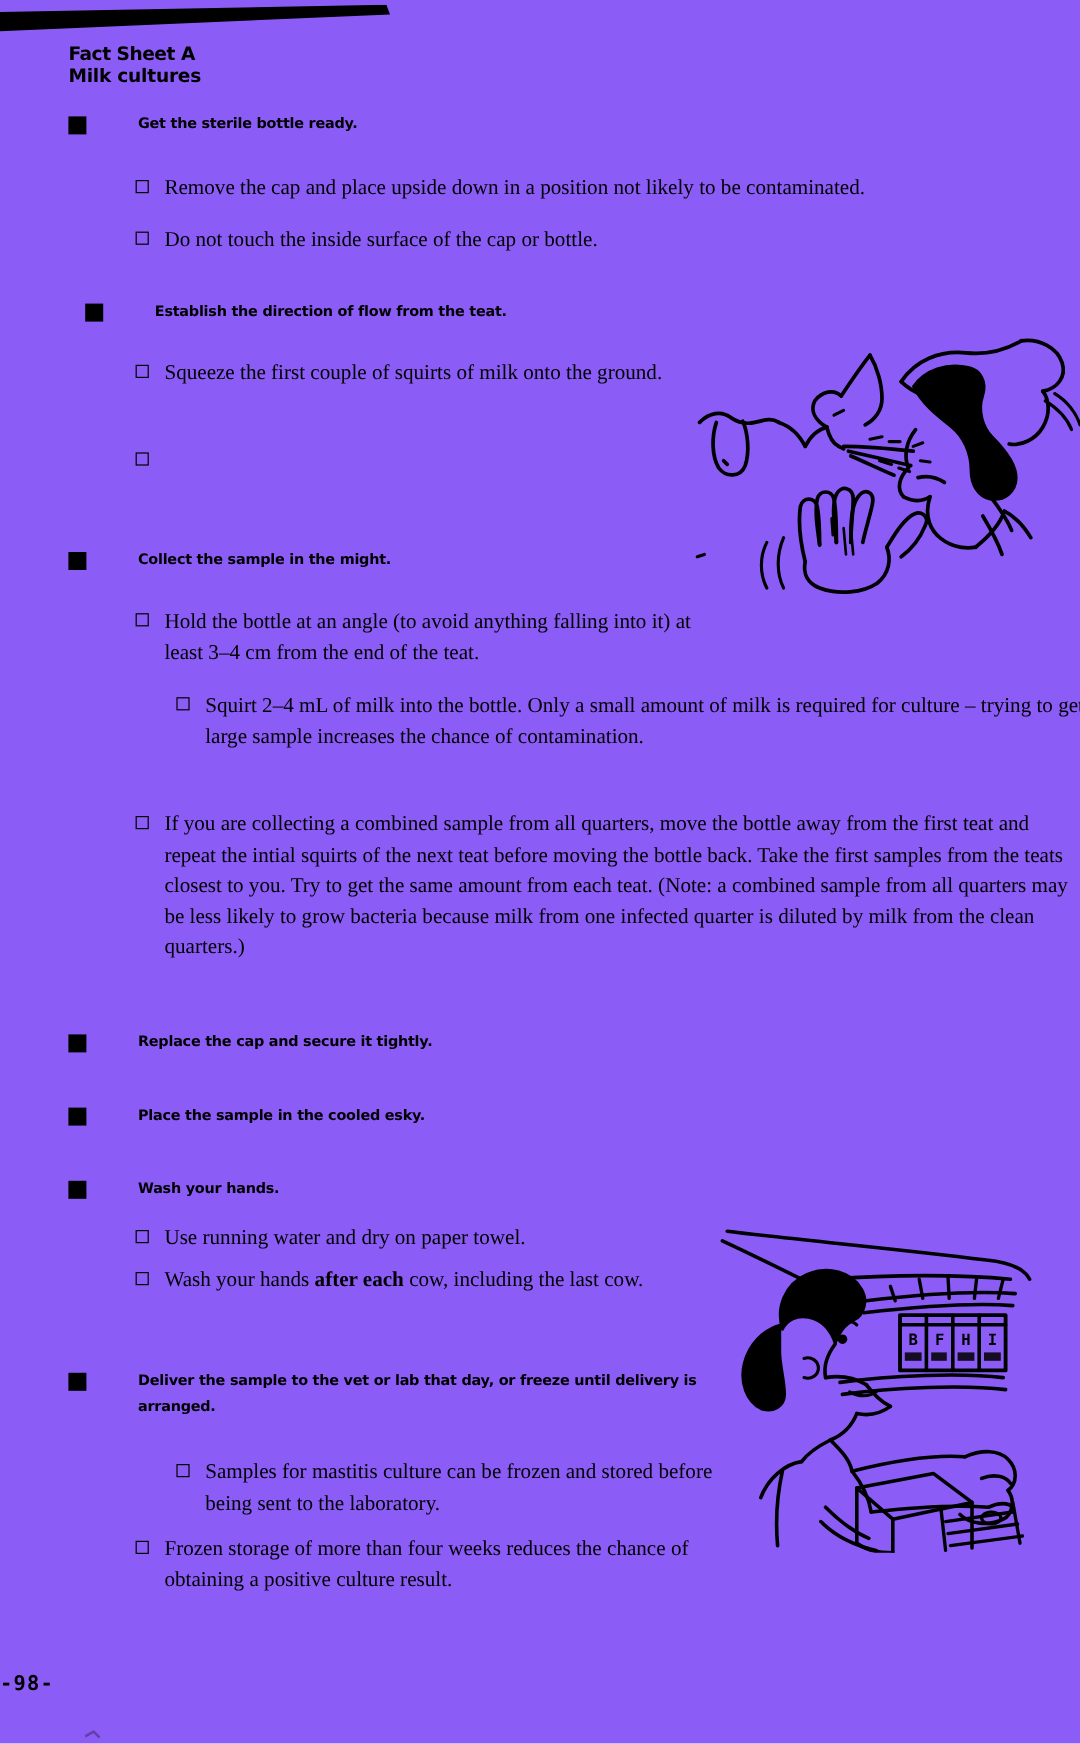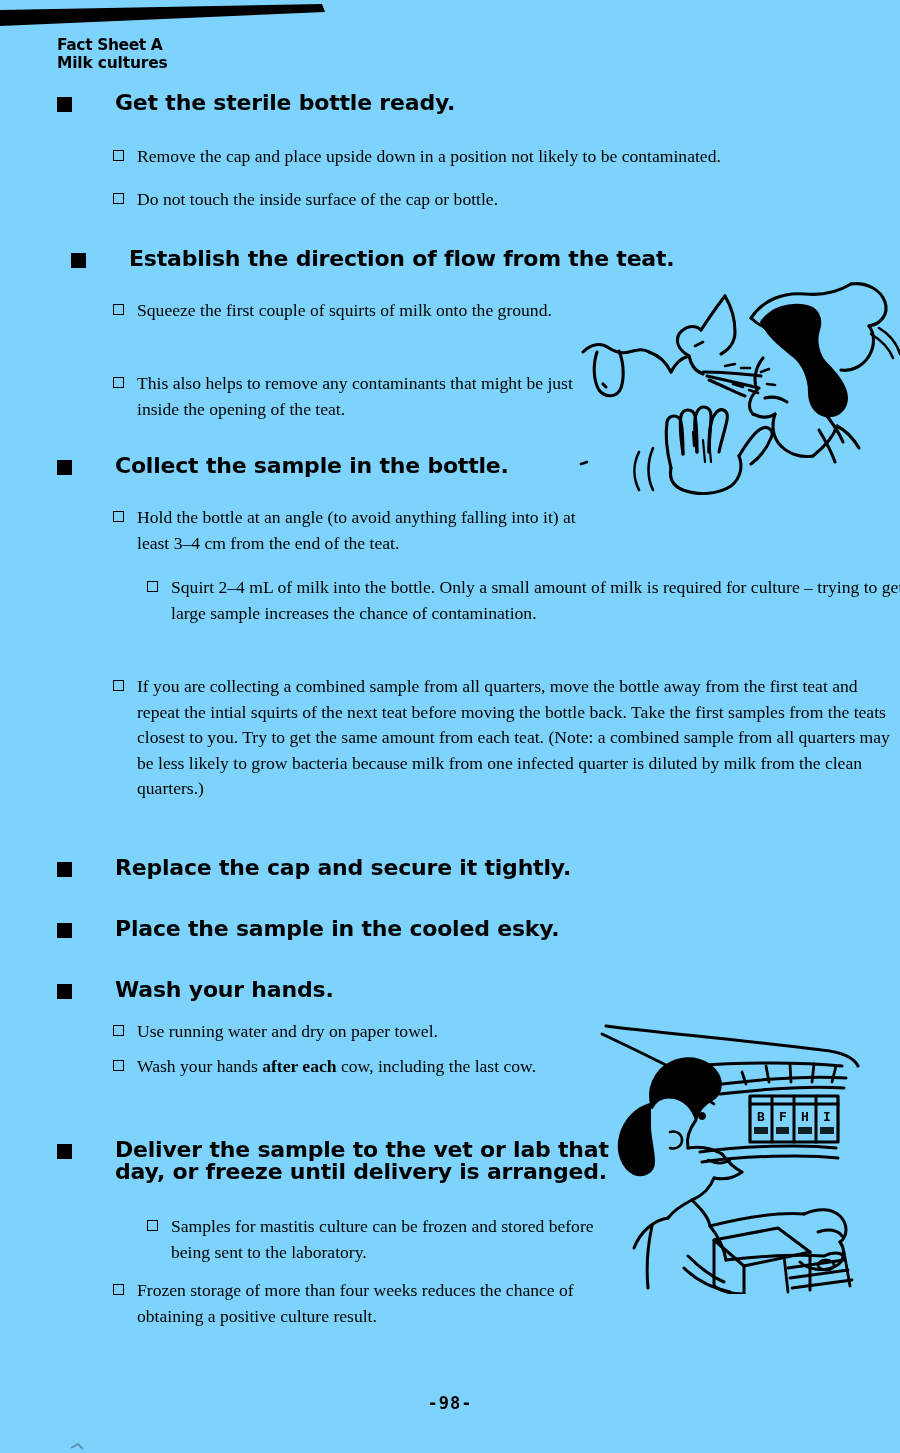--- a/index.html
+++ b/index.html
@@ -7,21 +7,21 @@
     padding: 0;
     background: #ffffff;
   }
   body {
     font-family: "Liberation Serif", serif;
   }
   .page {
     position: relative;
     width: 900px;
     height: 1453px;
-    background: #7dd3fc;
+    background: #8b5cf6;
     overflow: hidden;
   }
 
   
   .header-bar {
     position: absolute;
     left: 0;
     top: 4px;
     width: 325px;
     height: 26px;
@@ -50,21 +50,21 @@
   }
 
   .step {
     position: absolute;
   }
 
   .step-head {
     position: relative;
     font-family: "DejaVu Sans", sans-serif;
     font-weight: bold;
-    font-size: 22px;
+    font-size: 12px;
     line-height: 22px;
     color: #000;
     letter-spacing: -0.2px;
   }
   .sq-filled {
     position: absolute;
     left: -58px;
     top: 5px;
     width: 15px;
     height: 15px;
@@ -88,21 +88,21 @@
     background: transparent;
   }
   .sub b { font-weight: bold; }
 
   
   .folio {
     position: absolute;
     left: 0;
     top: 1393px;
     width: 900px;
-    text-align: center;
+    text-align: left;
     font-family: "DejaVu Sans Mono", monospace;
     font-size: 17px;
     font-weight: bold;
     letter-spacing: 1px;
     color: #000;
   }
 
   .scan-speck {
     position: absolute;
     left: 70px;
@@ -154,27 +154,26 @@
         <span class="sq-filled"></span>
         <span>Establish the direction of flow from the teat.</span>
       </div>
     </div>
     <div class="sub" style="position:absolute; left:137px; top:298px; width:440px;">
       <span class="sq-hollow"></span>
       <span>Squeeze the first couple of squirts of milk onto the ground.</span>
     </div>
     <div class="sub" style="position:absolute; left:137px; top:371px; width:440px;">
       <span class="sq-hollow"></span>
-      <span>This also helps to remove any contaminants that might be just inside the opening of the teat.</span>
     </div>
 
     <div class="step" style="left:115px; top:455px; width:700px;">
       <div class="step-head">
         <span class="sq-filled"></span>
-        <span>Collect the sample in the bottle.</span>
+        <span>Collect the sample in the might.</span>
       </div>
     </div>
     <div class="sub" style="position:absolute; left:137px; top:505px; width:450px;">
       <span class="sq-hollow"></span>
       <span>Hold the bottle at an angle (to avoid anything falling into it) at least 3–4 cm from the end of the teat.</span>
     </div>
     <div class="sub" style="position:absolute; left:137px; top:575px; width:748px;margin-left:34px;">
       <span class="sq-hollow"></span>
       <span>Squirt 2–4 mL of milk into the bottle. Only a small amount of milk is required for culture – trying to get a large sample increases the chance of contamination.</span>
     </div>

